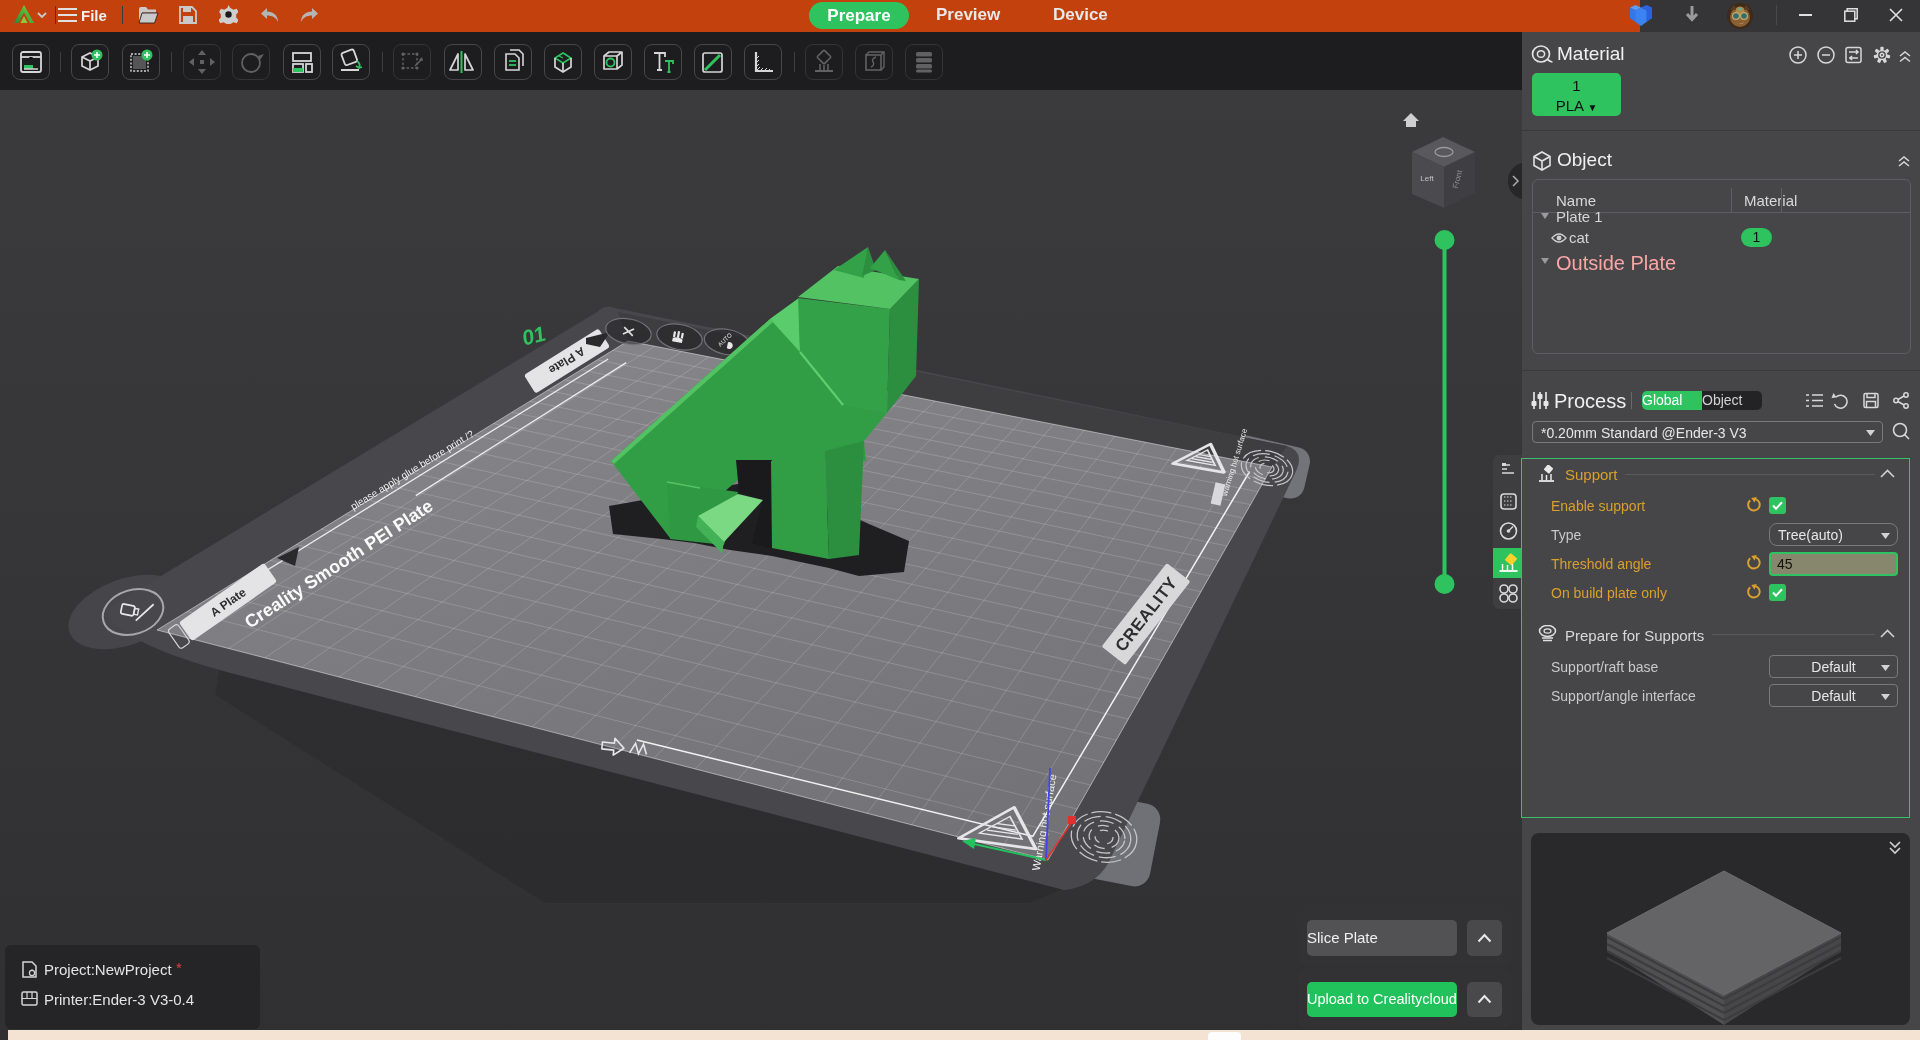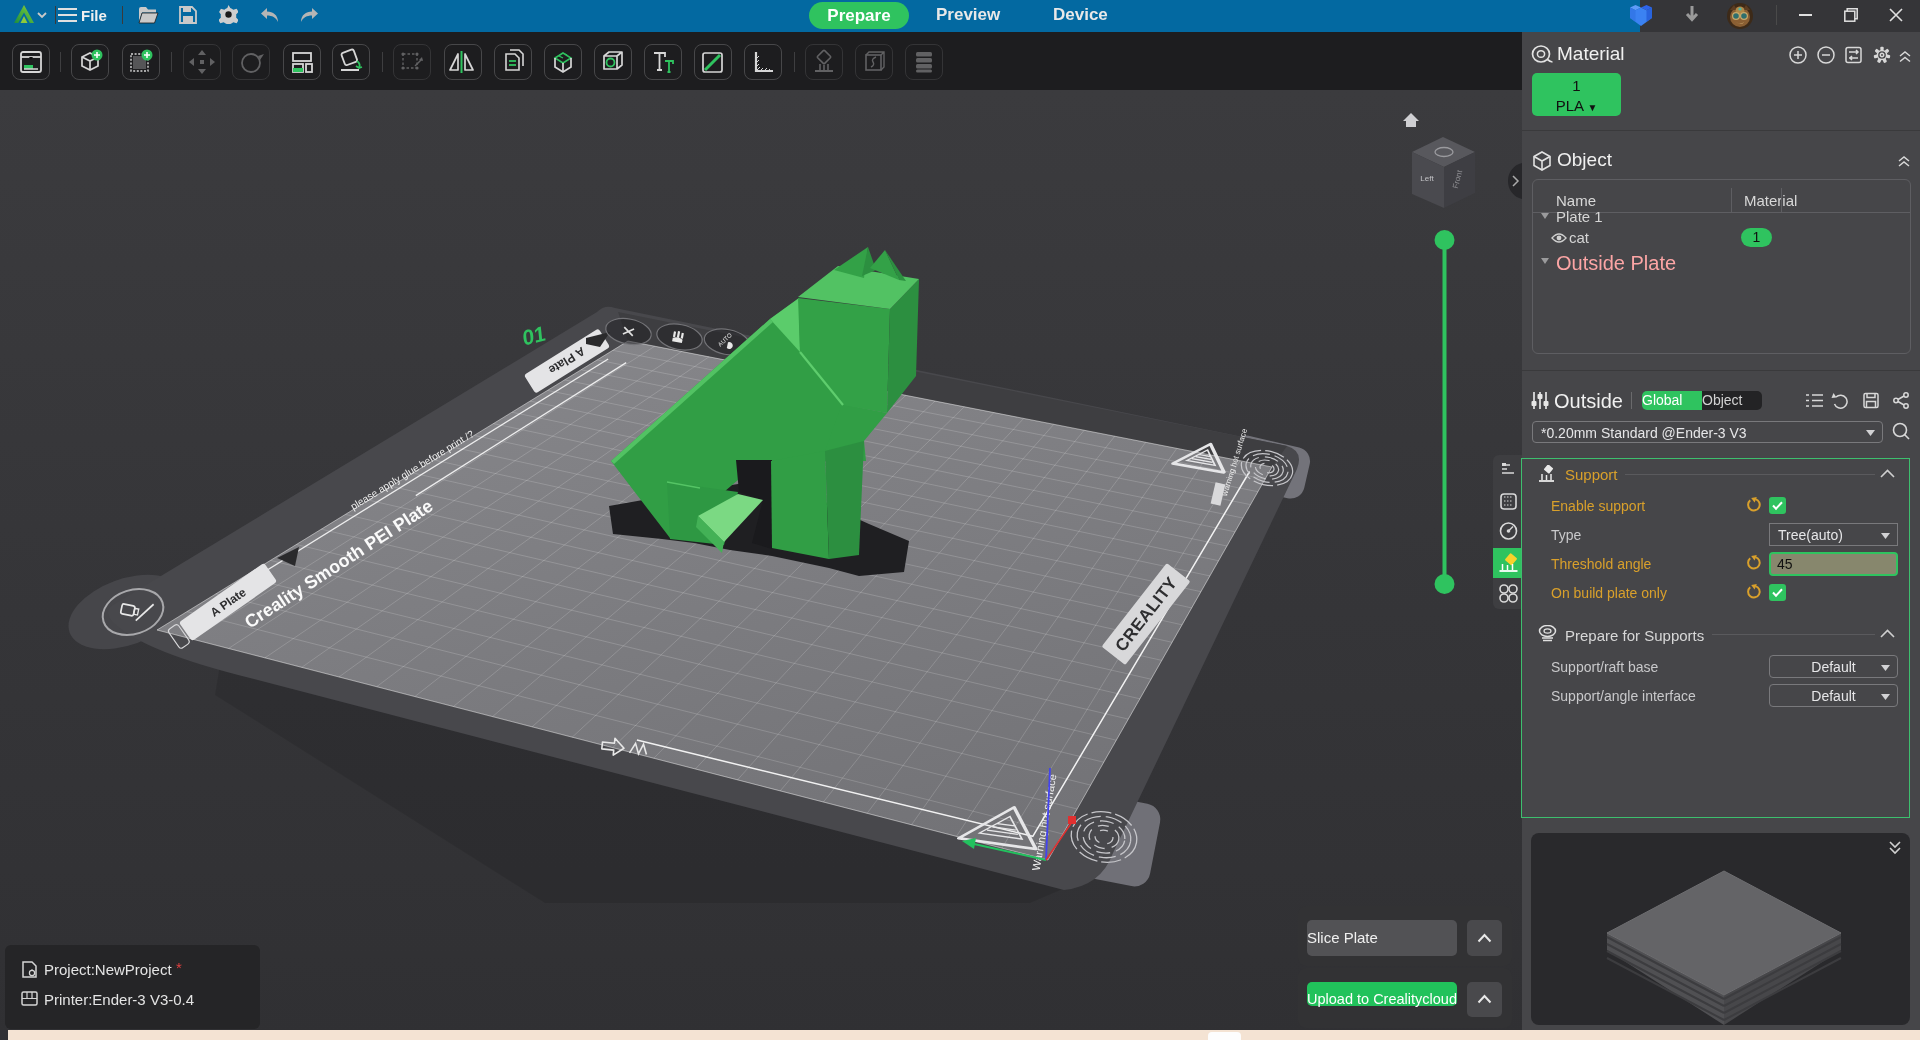--- a/index.html
+++ b/index.html
@@ -3,21 +3,21 @@
 <style>
 *{margin:0;padding:0;font-family:"Liberation Sans",sans-serif;}
 body{width:1920px;height:1040px;overflow:hidden;background:#353538;position:relative}
 .tbox{position:absolute;top:12px;width:38px;height:36px;border:1.5px solid;border-radius:8px;box-sizing:border-box}
 .tbox svg{display:block;margin:-1.5px 0 0 -1.5px}
 .tsep{position:absolute;top:20px;width:1px;height:20px;background:#3e3e40}
 .h1{position:absolute;font-size:19px;color:#f0f0f0}
 .lbl{position:absolute;font-size:14px;color:#c9c9cb}
 </style></head>
 <body>
-<div style="position:absolute;left:0;top:0;width:1640px;height:32px;background:#0369a1">
+<div style="position:absolute;left:0;top:0;width:1640px;height:32px;background:#c2410c">
 <svg style="position:absolute;left:13px;top:4px" width="36" height="22" viewBox="0 0 36 22">
 <defs>
         <linearGradient id="lg1" x1="0" y1="1" x2="1" y2="0">
           <stop offset="0" stop-color="#1d8e3f"></stop>
           <stop offset="0.6" stop-color="#58b63c"></stop>
           <stop offset="1" stop-color="#b7d437"></stop>
         </linearGradient>
       </defs>
 <path d="M11,1 L21,19 L16.8,19 L11,8.5 L5.2,19 L1,19 Z" fill="url(#lg1)"></path>
 <path d="M11,12 L14.5,19 L7.5,19 Z" fill="#8fc93a"></path>
@@ -477,21 +477,21 @@
       <line x1="3" y1="1" x2="3" y2="18"></line>
       <line x1="9" y1="1" x2="9" y2="18"></line>
       <line x1="15" y1="1" x2="15" y2="18"></line>
     </g>
     <g fill="#e6e6e6">
       <rect x="0.5" y="10" width="5" height="5" rx="1"></rect>
       <rect x="6.5" y="3" width="5" height="5" rx="1"></rect>
       <rect x="12.5" y="10" width="5" height="5" rx="1"></rect>
     </g>
   </svg>
-<div class="h1" style="left:1554px;top:390px;font-size:20px">Outside</div>
+<div class="h1" style="left:1554px;top:390px;font-size:20px">Process</div>
 <div style="position:absolute;left:1631px;top:392px;width:1px;height:17px;background:#6a6a6c"></div>
 <div style="position:absolute;left:1642px;top:391px;width:120px;height:19px;border-radius:5px;overflow:hidden;font-size:14px;line-height:19px;text-align:left">
 <div style="position:absolute;left:0;top:0;width:60px;height:19px;background:#2fc35f;color:#fff">Global</div>
 <div style="position:absolute;left:60px;top:0;width:60px;height:19px;background:#232325;color:#d2d2d2">Object</div>
   </div>
 <svg style="position:absolute;left:1805px;top:392px" width="105" height="17" viewBox="0 0 105 17">
 <g stroke="#d8d8d8" stroke-width="1.5" fill="none">
 <path d="M1,3 h3 M1,8.5 h3 M1,14 h3 M7,3 h11 M7,8.5 h11 M7,14 h11"></path>
 <path d="M31,5 a6.5,6.5 0 1 1 -1.5,7"></path>
       <path d="M28.5,1 l3,4.5 l-5,0.5 Z" fill="#d8d8d8" stroke="none"></path>
@@ -525,21 +525,21 @@
   </svg>
 <div class="lbl" style="color:#d9a02b;left:1551px;top:498px">Enable support</div>
 <svg style="position:absolute;left:1746px;top:497px" width="16" height="16" viewBox="0 0 16 16">
     <path d="M4.2,3.2 A 5.8,5.8 0 1 0 9.5,2.1" fill="none" stroke="#d9a02b" stroke-width="2"></path>
     <path d="M10.8,0 l-5.6,1.1 l3.4,4.4 Z" fill="#d9a02b"></path>
   </svg>
 <div style="position:absolute;left:1769px;top:497px;width:17px;height:17px;background:#2fc35f;border-radius:3px"><svg width="17" height="17" viewBox="0 0 17 17">
       <path d="M4,8.5 l3,3.2 l6,-6.5" stroke="#fff" stroke-width="2" fill="none"></path>
     </svg></div>
 <div class="lbl" style="left:1551px;top:527px">Type</div>
-<div style="position:absolute;left:1769px;top:523px;width:129px;height:23px;border:1px solid #79797c;border-radius:0;color:#e6e6e8;font-size:14px;line-height:23px;text-align:left;padding:0 0 0 8px;box-sizing:border-box">Tree(auto)<svg style="position:absolute;right:7px;top:8.5px" width="9" height="6" viewBox="0 0 9 6">
+<div style="position:absolute;left:1769px;top:523px;width:129px;height:23px;border:1px solid #79797c;border-radius:8px;color:#e6e6e8;font-size:14px;line-height:23px;text-align:left;padding:0 0 0 8px;box-sizing:border-box">Tree(auto)<svg style="position:absolute;right:7px;top:8.5px" width="9" height="6" viewBox="0 0 9 6">
       <path d="M0,0 L9,0 L4.5,6 Z" fill="#d2d2d4"></path>
     </svg></div>
 <div class="lbl" style="color:#d9a02b;left:1551px;top:556px">Threshold angle</div>
 <svg style="position:absolute;left:1746px;top:555px" width="16" height="16" viewBox="0 0 16 16">
     <path d="M4.2,3.2 A 5.8,5.8 0 1 0 9.5,2.1" fill="none" stroke="#d9a02b" stroke-width="2"></path>
     <path d="M10.8,0 l-5.6,1.1 l3.4,4.4 Z" fill="#d9a02b"></path>
   </svg>
 <div style="position:absolute;left:1769px;top:552px;width:129px;height:24px;border:2px solid #2fc35f;border-radius:4px;background:#87876d;box-sizing:border-box;color:#111;font-size:14px;line-height:20px;padding-left:6px">45</div>
 <div class="lbl" style="color:#d9a02b;left:1551px;top:585px">On build plate only</div>
 <svg style="position:absolute;left:1746px;top:584px" width="16" height="16" viewBox="0 0 16 16">
@@ -598,20 +598,20 @@
 <span style="position:absolute;left:39px;top:46px;font-size:15px;color:#e4e4e4">Printer:Ender-3 V3-0.4</span>
 </div>
 <div style="position:absolute;left:1298px;top:906px;width:214px;height:60px;background:#323234;border-radius:8px"></div>
 <div style="position:absolute;left:1307px;top:920px;width:150px;height:36px;background:#525255;border-radius:5px;line-height:36px;font-size:15px;color:#f0f0f0">Slice Plate</div>
 <div style="position:absolute;left:1467px;top:920px;width:35px;height:36px;background:#49494c;border-radius:5px">
     <svg style="position:absolute;left:10px;top:13px" width="15" height="10" viewBox="0 0 15 10">
       <path d="M1.5,8.5 L7.5,2 L13.5,8.5" stroke="#e8e8e8" stroke-width="2" fill="none"></path>
     </svg>
   </div>
 <div style="position:absolute;left:1298px;top:968px;width:214px;height:60px;background:#323234;border-radius:8px"></div>
-<div style="position:absolute;left:1307px;top:982px;width:150px;height:24px;background:#21c25b;border-radius:5px;text-align:center;line-height:35px;font-size:14.5px;color:#fff">Upload to Crealitycloud</div>
+<div style="position:absolute;left:1307px;top:982px;width:150px;height:35px;background:#21c25b;border-radius:5px;line-height:35px;font-size:14.5px;color:#fff">Upload to Crealitycloud</div>
 <div style="position:absolute;left:1467px;top:982px;width:35px;height:35px;background:#49494c;border-radius:5px">
     <svg style="position:absolute;left:10px;top:12px" width="15" height="10" viewBox="0 0 15 10">
       <path d="M1.5,8.5 L7.5,2 L13.5,8.5" stroke="#e8e8e8" stroke-width="2" fill="none"></path>
     </svg>
   </div>
 <div style="position:absolute;left:8px;top:1030px;width:1912px;height:10px;background:#f4e3d3"></div>
 <div style="position:absolute;left:1208px;top:1032px;width:33px;height:8px;background:#fdfdfd;border-radius:4px 4px 0 0"></div>
 
 </body></html>

